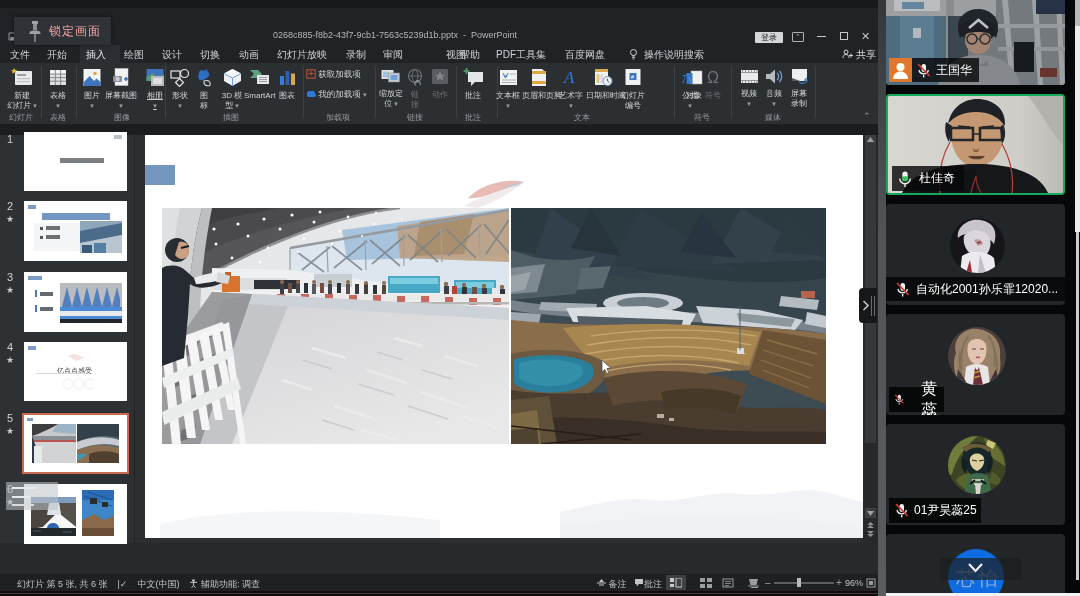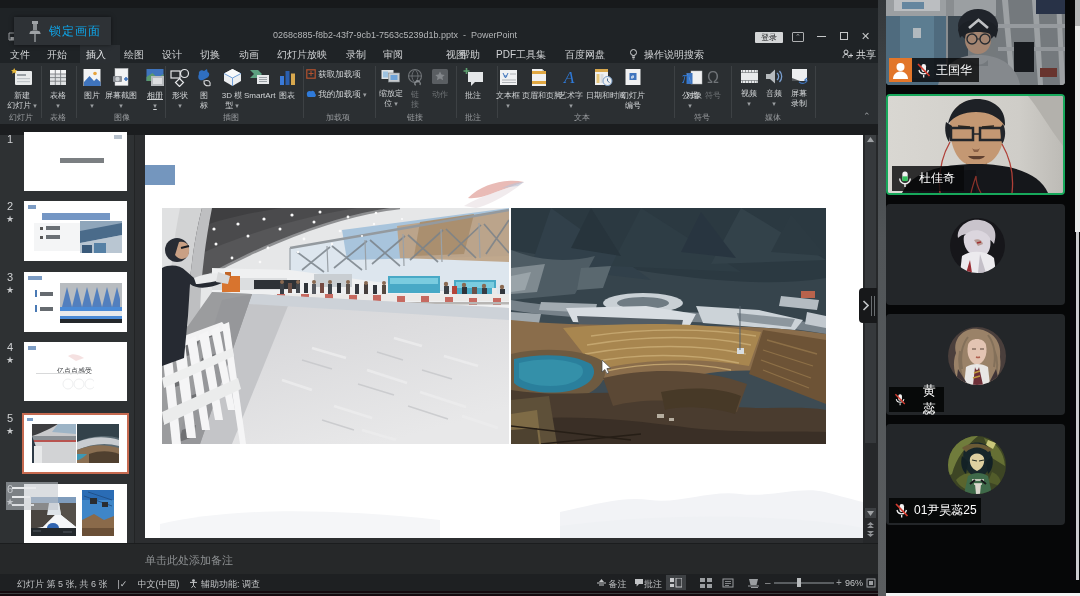--- a/index.html
+++ b/index.html
@@ -7,21 +7,21 @@
   body { font-family:"Liberation Sans", sans-serif; }
   #stage { position:relative; width:1080px; height:596px; overflow:hidden; background:#0a0b0c; }
   .abs { position:absolute; }
 
   
   #ppt { position:absolute; left:0; top:0; width:878px; height:596px; background:#262a2d; }
   #topstrip { position:absolute; left:0; top:0; width:878px; height:8px; background:#17191b; }
   #titlebar { position:absolute; left:0; top:8px; width:878px; height:37px; background:#1f2326; }
   #titletext { position:absolute; left:0; top:30px; width:790px; text-align:center; font-size:9px; color:#b4b6b8; }
   #tooltip { position:absolute; left:14px; top:17px; width:97px; height:28px; background:#2e3236; box-shadow:0 0 4px rgba(0,0,0,.5); }
-  #tooltip .txt { position:absolute; left:35px; top:6px; font-size:12px; color:#0ea5e9; letter-spacing:1px;}
+  #tooltip .txt { position:absolute; left:35px; top:6px; font-size:12px; color:#fca5a5; letter-spacing:1px;}
   #menubar { position:absolute; left:0; top:45px; width:878px; height:18px; background:#1f2326; }
   .mtab { position:absolute; top:48px; font-size:10px; color:#d2d4d6; }
   #ribbon { position:absolute; left:0; top:63px; width:878px; height:61px; background:#2b2f32; }
   #ribbonline { position:absolute; left:0; top:124px; width:878px; height:11px; background:#1b1d1f; }
   .rsep { position:absolute; top:66px; width:1px; height:52px; background:#3d4144; }
   .rlabel { position:absolute; top:112px; font-size:8px; color:#989b9e; text-align:center; white-space:nowrap; }
   .ritem { position:absolute; top:68px; text-align:center; font-size:8px; color:#d0d3d5; }
   .ritem .lbl { margin-top:2px; line-height:9.5px; white-space:nowrap; }
   .caret { color:#9b9ea1; font-size:7px; line-height:6px; }
 
@@ -681,23 +681,20 @@
       <path d="M1 1 l3.5 3 3.5-3z M1 4 l3.5 3 3.5-3z" fill="#8e9194"></path>
     </svg>
 
   <div class="abs" style="left:859px;top:288px;width:18px;height:35px;background:#17181a;border-radius:4px 0 0 4px;"></div>
   <svg class="abs" style="left:862px;top:300px;" width="7" height="11" viewBox="0 0 7 11">
       <path d="M1.5 1 L6 5.5 L1.5 10" fill="none" stroke="#c0c3c5" stroke-width="1.6"></path>
     </svg>
   <div class="abs" style="left:871px;top:296px;width:1px;height:20px;background:#6a6e71;"></div>
   <div class="abs" style="left:874px;top:296px;width:1px;height:20px;background:#6a6e71;"></div>
 
-  <div id="notesarea">
-      <span class="ph">单击此处添加备注</span>
-    </div>
   <div id="statusbar"></div>
   <div class="abs" style="left:8px;top:578px;font-size:9px;color:#c2c4c6;margin-left:9px;">幻灯片 第 5 张, 共 6 张&nbsp;&nbsp;&nbsp;&nbsp;|✓&nbsp;&nbsp;&nbsp;&nbsp;中文(中国)&nbsp;&nbsp;&nbsp;&nbsp;<svg width="9" height="9" viewBox="0 0 9 9" style="vertical-align:-1px;">
         <circle cx="4.5" cy="1.6" r="1.4" fill="#c2c4c6"></circle>
         <path d="M1 3.4 h7 M4.5 3.4 v3 M4.5 6.4 l-2 2.4 M4.5 6.4 l2 2.4" stroke="#c2c4c6" stroke-width="1" fill="none"></path>
       </svg> 辅助功能: 调查</div>
   <div class="abs" style="left:597px;top:578px;font-size:9px;color:#c2c4c6;"><svg width="9" height="8" viewBox="0 0 9 8" style="vertical-align:0;">
         <path d="M0 4 h9 M2 6 h5" stroke="#c2c4c6" stroke-width="1"></path>
         <path d="M4.5 0 l2.5 3 h-5z" fill="#c2c4c6"></path>
       </svg> 备注&nbsp;&nbsp;&nbsp;<svg width="10" height="9" viewBox="0 0 10 9" style="vertical-align:0;">
         <path d="M1 1 h8 v5 h-4 l-2.4 2.4 V6 H1z" fill="#c2c4c6"></path>
@@ -840,20 +837,28 @@
         <rect width="55" height="55" fill="#16161a"></rect>
         <path d="M8 20 C6 8 20 0 30 2 C44 4 48 14 44 26 C40 20 34 18 28 20 C18 14 12 16 8 20 Z" fill="#c9c4cc"></path>
         <path d="M14 18 C20 10 34 10 40 20 C42 30 38 38 30 40 C20 38 12 30 14 18 Z" fill="#dbd6de"></path>
         <path d="M24 22 C28 20 32 22 33 26 L28 28 Z" fill="#b89a94"></path>
         <path d="M27 25 l4-1" stroke="#a03030" stroke-width="1.5"></path>
         <path d="M12 38 C20 32 36 32 44 40 L46 55 H10 Z" fill="#eceaee"></path>
         <path d="M30 36 L36 55 H28 Z" fill="#c4bfc8"></path>
         <path d="M20 42 L22 55 H16 Z" fill="#9a2e35"></path>
       </g>
     </svg>
+    <div class="namebox" style="left:0;top:73px;width:179px;height:24px;background:rgba(8,9,10,.9);">
+      <svg width="17" height="17" viewBox="0 0 17 17" style="margin-left:8px;">
+          <rect x="6.5" y="2" width="4.5" height="8" rx="2.2" fill="#f2f2f2"></rect>
+          <path d="M4 8 a4.8 4.8 0 0 0 9.4 0 M8.7 13 v2.5" stroke="#f2f2f2" stroke-width="1.3" fill="none"></path>
+          <path d="M3 2 L14.5 14" stroke="#d43c30" stroke-width="1.7"></path>
+        </svg>
+      <span style="font-size:12px;margin-left:5px;">自动化2001孙乐霏12020...</span>
+    </div>
   </div>
 
   <div class="tile" style="top:314px;height:101px;">
     <svg class="abs" style="left:62px;top:13px;" width="58" height="58" viewBox="0 0 58 58">
       <defs>
           <clipPath id="c4">
             <circle cx="29" cy="29" r="29"></circle>
           </clipPath>
         </defs>
       <g clip-path="url(#c4)">
@@ -868,21 +873,21 @@
         <path d="M26 46 l6-2 M25 51 l7-2" stroke="#c09a40" stroke-width="1.6"></path>
         <path d="M10 42 L20 58 H8 Z M48 42 L40 58 H52 Z" fill="#3f3437"></path>
       </g>
     </svg>
     <div class="namebox" style="left:3px;top:73px;width:55px;height:25px;background:rgba(5,6,7,.92);">
       <svg width="17" height="17" viewBox="0 0 17 17" style="margin-left:4px;">
           <rect x="6.5" y="2" width="4.5" height="8" rx="2.2" fill="#f2f2f2"></rect>
           <path d="M4 8 a4.8 4.8 0 0 0 9.4 0 M8.7 13 v2.5" stroke="#f2f2f2" stroke-width="1.3" fill="none"></path>
           <path d="M3 2 L14.5 14" stroke="#d43c30" stroke-width="1.7"></path>
         </svg>
-      <span style="font-size:13px;margin-left:16px;">黄蕊</span>
+      <span style="font-size:16px;margin-left:16px;">黄蕊</span>
     </div>
   </div>
 
   <div class="tile" style="top:424px;height:101px;">
     <svg class="abs" style="left:62px;top:12px;" width="58" height="58" viewBox="0 0 58 58">
       <defs>
           <clipPath id="c5">
             <circle cx="29" cy="29" r="29"></circle>
           </clipPath>
         </defs>
@@ -908,20 +913,28 @@
     <div class="namebox" style="left:3px;top:74px;width:92px;height:25px;background:rgba(5,6,7,.92);">
       <svg width="17" height="17" viewBox="0 0 17 17" style="margin-left:4px;">
           <rect x="6.5" y="2" width="4.5" height="8" rx="2.2" fill="#f2f2f2"></rect>
           <path d="M4 8 a4.8 4.8 0 0 0 9.4 0 M8.7 13 v2.5" stroke="#f2f2f2" stroke-width="1.3" fill="none"></path>
           <path d="M3 2 L14.5 14" stroke="#d43c30" stroke-width="1.7"></path>
         </svg>
       <span style="font-size:12px;margin-left:4px;">01尹昊蕊25</span>
     </div>
   </div>
 
+  <div class="tile" style="top:534px;height:62px;border-radius:4px 4px 0 0;">
+    <div class="abs" style="left:62px;top:15px;width:56px;height:56px;border-radius:50%;background:#0f6ce0;"></div>
+    <div class="abs" style="left:70px;top:31px;font-size:20px;color:#88a8d8;letter-spacing:2px;">芯怡</div>
+    <div class="abs" style="left:54px;top:24px;width:81px;height:22px;background:rgba(28,30,33,.72);"></div>
+    <svg class="abs" style="left:81px;top:28px;" width="17" height="12" viewBox="0 0 17 12">
+        <path d="M2 2 l6.5 7 6.5-7" stroke="#f0f1f2" stroke-width="2.2" fill="none"></path>
+      </svg>
+  </div>
 
   <div class="abs" style="left:1075px;top:0;width:5px;height:232px;background:#eceded;"></div>
   <div class="abs" style="left:1075px;top:0;width:5px;height:26px;background:#b8b9ba;"></div>
   <div class="abs" style="left:1076px;top:232px;width:2.5px;height:348px;background:rgba(240,241,242,.85);"></div>
 
   <div class="abs" style="left:886px;top:593px;width:194px;height:3px;background:#f2f3f4;"></div>
 
 </div>
 
 </body></html>

